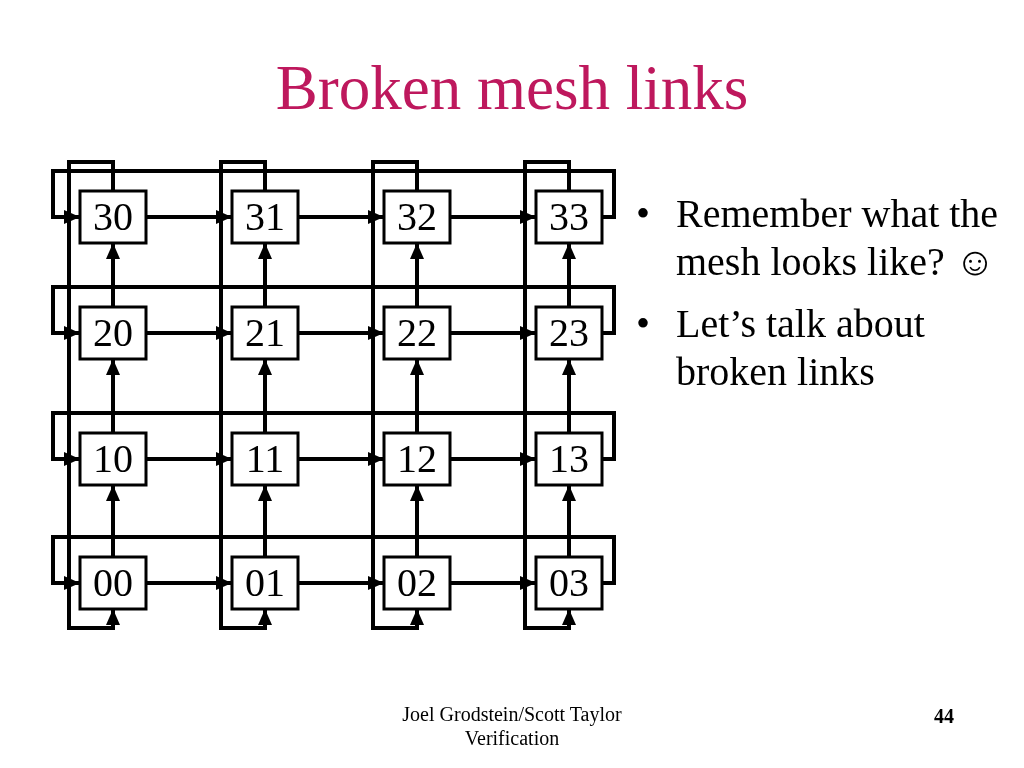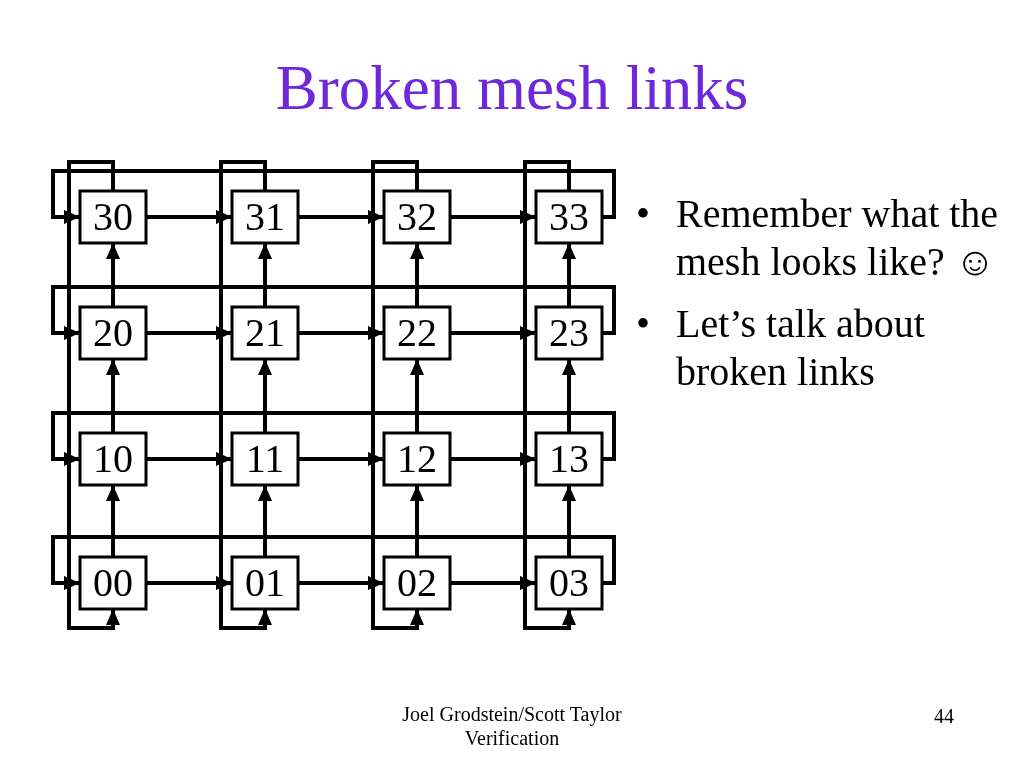--- a/index.html
+++ b/index.html
@@ -60,28 +60,29 @@
     font-size: 20px;
     line-height: 1.18;
   }
   .page-number {
     position: absolute;
     left: 918px;
     top: 705px;
     width: 52px;
     text-align: center;
     font-size: 20px;
+    font-weight: bold;
   }
 </style>
 </head>
 <body>
 
 <div class="slide">
 
-  <h1 class="title" style="color: #6d28d9;">Broken mesh links</h1>
+  <h1 class="title" style="color: #be185d;">Broken mesh links</h1>
 
   <svg class="mesh" width="1024" height="768" viewBox="0 0 1024 768">
     <defs>
       <marker id="arrow" markerUnits="userSpaceOnUse" markerWidth="18" markerHeight="16" refX="16" refY="7" orient="auto">
         <path d="M0,0 L16,7 L0,14 Z" fill="#000000"></path>
       </marker>
     </defs>
     <g id="mesh-links">
         <path d="M 602 217 H 614 V 171 H 53 V 217 H 80" fill="none" stroke="#000000" stroke-width="4" marker-end="url(#arrow)"></path>
         <path d="M 146 217 H 232" fill="none" stroke="#000000" stroke-width="4" marker-end="url(#arrow)"></path>

